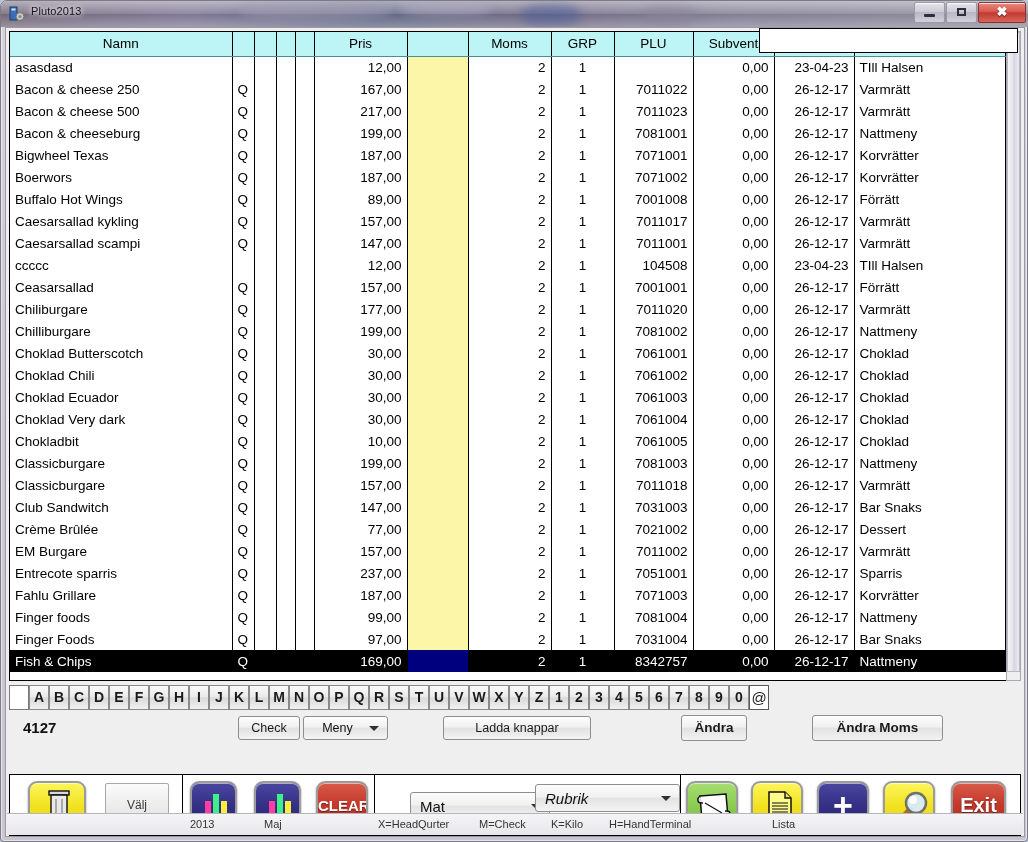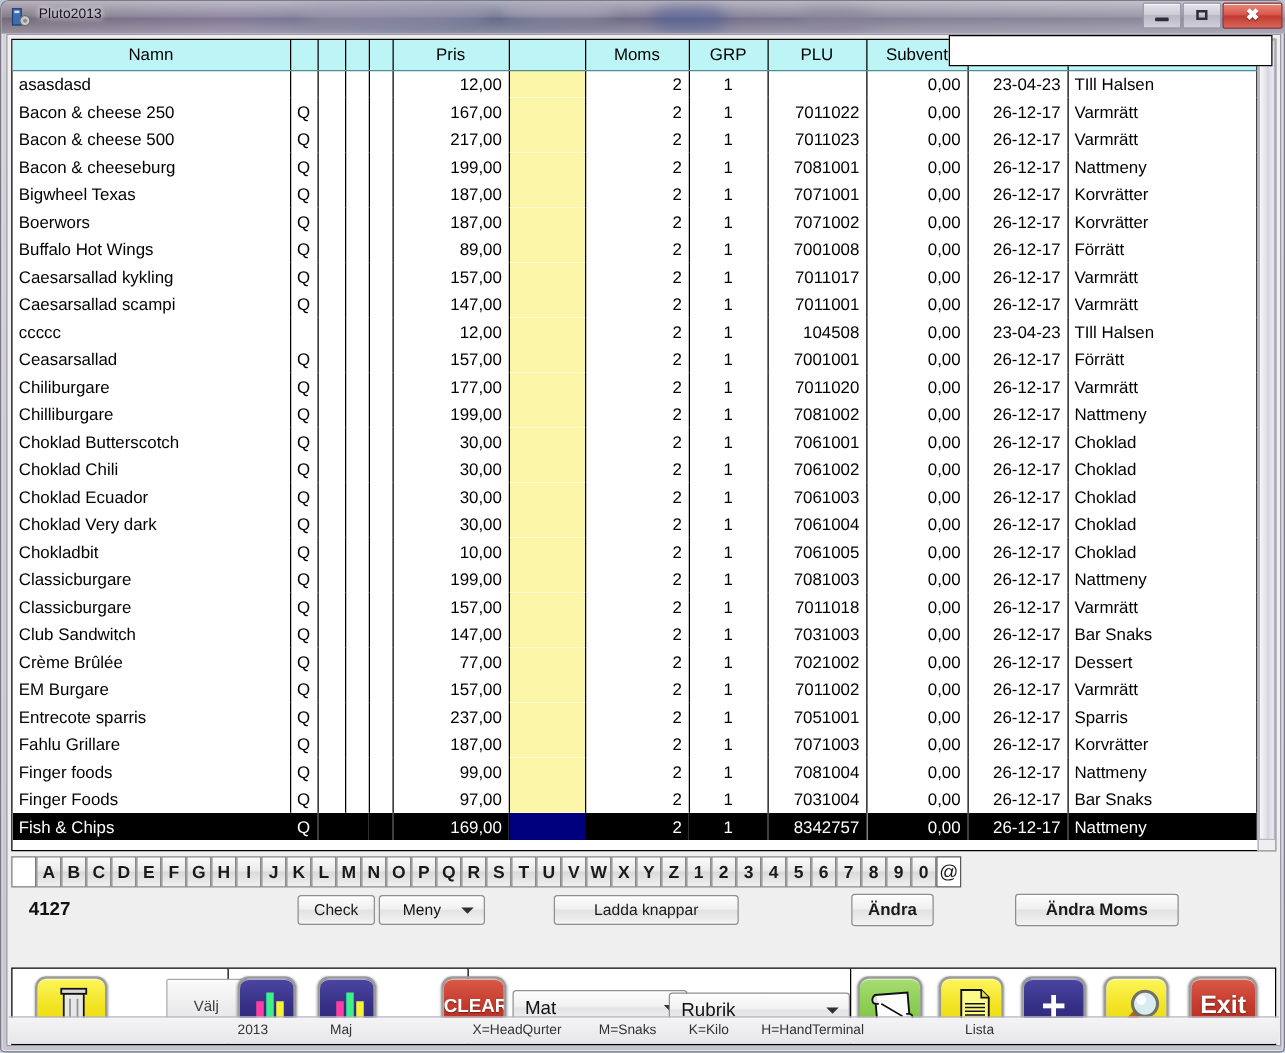--- a/index.html
+++ b/index.html
@@ -875,50 +875,50 @@
 
       <div class="bigbtn yellow" style="left:18px; top:6px; width:58px; height:48px;">
         <svg width="58" height="48" viewBox="0 0 58 48">
           <rect x="19" y="8" width="20" height="4" fill="#d9d9d9" stroke="#111" stroke-width="1.4"></rect>
           <rect x="21" y="12" width="16" height="26" rx="1" fill="#e8e8e8" stroke="#111" stroke-width="1.4"></rect>
           <line x1="26" y1="16" x2="26" y2="34" stroke="#8f8f8f" stroke-width="1.4"></line>
           <line x1="32" y1="16" x2="32" y2="34" stroke="#8f8f8f" stroke-width="1.4"></line>
         </svg>
       </div>
 
-      <div class="bigbtn plain" style="left:95px; top:8px; width:64px; height:44px;margin-left:28px;">
+      <div class="bigbtn plain" style="left:95px; top:8px; width:64px; height:44px;">
         <div class="bigbtn-label">Välj</div>
       </div>
 
       <div class="bigbtn navy" style="left:180px; top:6px; width:47px; height:48px;">
         <svg width="47" height="48" viewBox="0 0 47 48">
           <rect x="13" y="18" width="6" height="18" fill="#ff3fa0"></rect>
           <rect x="21" y="11" width="6" height="25" fill="#3ef08a"></rect>
           <rect x="29" y="18" width="6" height="18" fill="#f5f03a"></rect>
         </svg>
       </div>
 
       <div class="bigbtn navy" style="left:244px; top:6px; width:47px; height:48px;">
         <svg width="47" height="48" viewBox="0 0 47 48">
           <rect x="13" y="18" width="6" height="18" fill="#ff3fa0"></rect>
           <rect x="21" y="11" width="6" height="25" fill="#3ef08a"></rect>
           <rect x="29" y="18" width="6" height="18" fill="#f5f03a"></rect>
         </svg>
       </div>
 
-      <div class="bigbtn red" style="left:306px; top:6px; width:52px; height:48px;margin-left:37px;">
+      <div class="bigbtn red" style="left:306px; top:6px; width:52px; height:48px;">
         <div class="clear-label">CLEAR</div>
       </div>
 
       <div class="combo" style="left:372px; top:17px; width:140px; height:28px;margin-left:28px;">
         <span style="position:absolute; left:9px; top:5px; font-size:15px;">Mat</span>
         <span class="caret"></span>
       </div>
 
-      <div class="combo" style="left:525px; top:19px; width:145px; height:28px;">
+      <div class="combo" style="left:525px; top:9px; width:145px; height:28px;font-style:italic;">
         <span style="position:absolute; left:9px; top:5px; font-size:15px;">Rubrik</span>
         <span class="caret"></span>
       </div>
 
       <div class="bigbtn green" style="left:676px; top:6px; width:52px; height:48px;">
         <svg width="52" height="48" viewBox="0 0 52 48">
           <path d="M12 13 L38 11 L40 35 L14 37 Z" fill="#fdfdfd" stroke="#111" stroke-width="1.5"></path>
           <path d="M12 13 C9 15, 9 20, 13 20 L15 20" fill="#e4e4e4" stroke="#111" stroke-width="1.4"></path>
           <path d="M40 35 C43 33, 43 28, 39 28 L37 28" fill="#e4e4e4" stroke="#111" stroke-width="1.4"></path>
           <line x1="17" y1="20" x2="34" y2="30" stroke="#111" stroke-width="1.2"></line>
@@ -955,20 +955,20 @@
 
       <div class="bigbtn red" style="left:941px; top:6px; width:55px; height:48px;">
         <div class="exit-label">Exit</div>
       </div>
     </div>
 
     <div id="statusbar">
       <div class="sb" style="left:183px;">2013</div>
       <div class="sb" style="left:257px;">Maj</div>
       <div class="sb" style="left:371px;">X=HeadQurter</div>
-      <div class="sb" style="left:472px;">M=Snaks</div>
+      <div class="sb" style="left:472px;">M=Check</div>
       <div class="sb" style="left:544px;">K=Kilo</div>
       <div class="sb" style="left:602px;">H=HandTerminal</div>
       <div class="sb" style="left:765px;">Lista</div>
     </div>
 
   </div>
 </div>
 
 </body></html>

